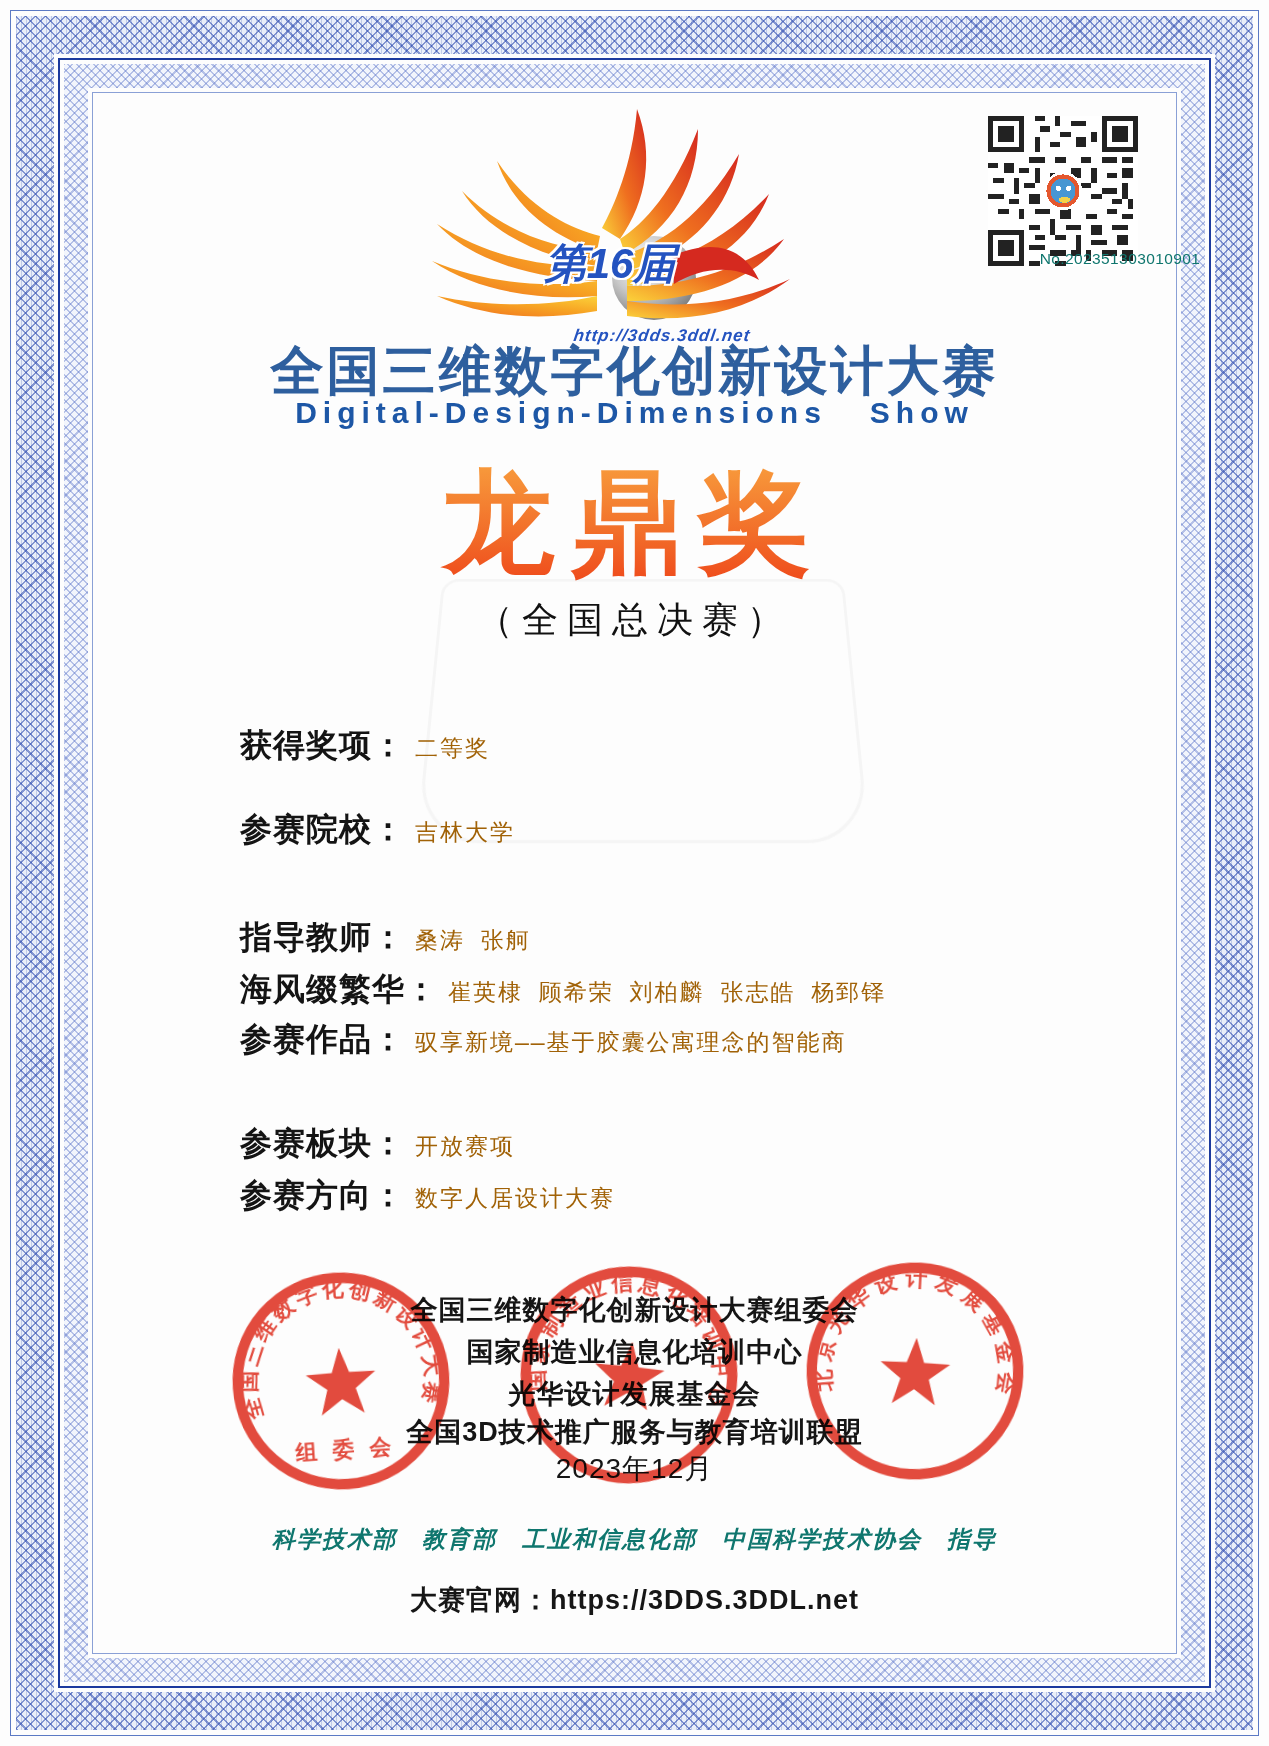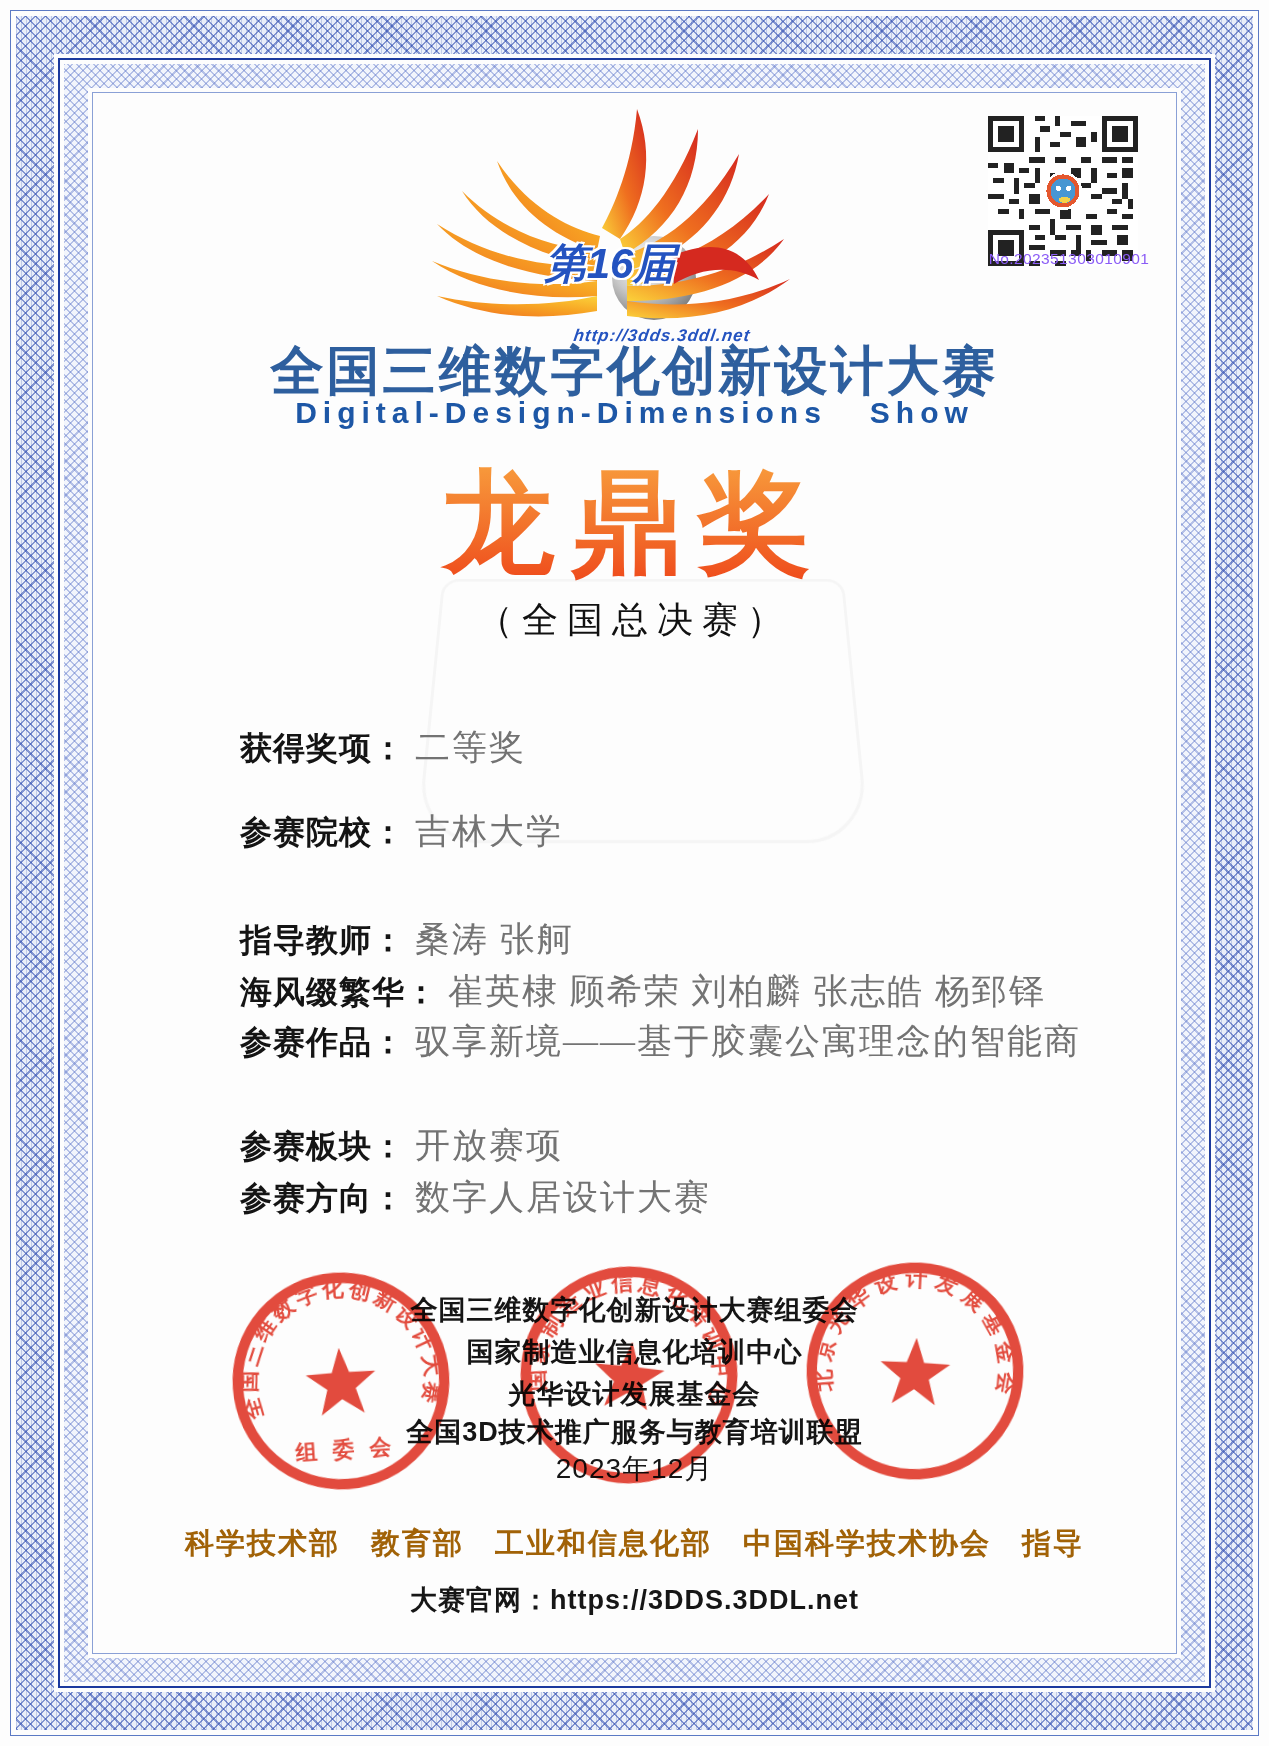--- a/index.html
+++ b/index.html
@@ -24,22 +24,22 @@
     inset:64px;background-color:#f2f5fc;
     background-image:
       repeating-linear-gradient(45deg, rgba(90,115,200,.40) 0 1.5px, transparent 1.5px 6px),
       repeating-linear-gradient(-45deg, rgba(90,115,200,.40) 0 1.5px, transparent 1.5px 6px);
   }
   .f-cover2{inset:88px;background:#fdfdfd;}
   .f-line2{inset:92px;border:1px solid #8aa0d6;}
 
   
   .qr{position:absolute;left:988px;top:116px;width:150px;height:150px;}
-  .serial{position:absolute;left:964px;top:250px;width:210px;text-align:center;
-    font-size:15.5px;color:#8b5cf6;letter-spacing:.4px;}
+  .serial{position:absolute;left:1015px;top:250px;width:210px;text-align:center;
+    font-size:15.5px;color:#0f766e;letter-spacing:.4px;}
 
   
   .logo-wrap{position:absolute;left:392px;top:96px;width:430px;height:252px;}
   .logo-wings{position:absolute;left:0;top:0;width:430px;height:252px;}
   .logo-edition{
     position:absolute;left:88px;top:140px;width:260px;text-align:center;
     font-size:42px;font-weight:bold;font-style:italic;color:#2453c0;
     text-shadow:-2px -2px 0 #fff,2px -2px 0 #fff,-2px 2px 0 #fff,2px 2px 0 #fff;
   }
   .logo-name{
@@ -77,37 +77,37 @@
 
   
   .watermark{position:absolute;left:430px;top:570px;width:420px;height:260px;
     border:3px solid rgba(120,120,120,.06);border-radius:18px 18px 60px 60px;
     transform:perspective(300px) rotateX(8deg);}
 
   
   .field-row{position:absolute;left:240px;width:920px;white-space:nowrap;}
   .field-row.wrap{left:208px;}
   .f-label{font-size:32px;font-weight:bold;color:#141414;margin-right:10px;letter-spacing:1px;}
-  .f-value{font-size:35px;font-family:Liberation Serif, serif;color:#737373;letter-spacing:2px;}
+  .f-value{font-size:23px;font-family:Liberation Mono, monospace;color:#a16207;letter-spacing:2px;}
 
   
   .org-line{position:absolute;left:0;right:0;text-align:center;
     font-size:27px;font-weight:600;color:#151515;letter-spacing:1px;z-index:2;}
   .date-line{position:absolute;left:0;right:0;top:1450px;text-align:center;
     font-size:28px;color:#151515;letter-spacing:1px;z-index:2;}
 
   
   .seal{position:absolute;width:230px;height:234px;z-index:5;mix-blend-mode:multiply;opacity:.92;}
   .seal-1{left:226px;top:1264px;transform:rotate(-4deg);}
   .seal-2{left:514px;top:1258px;transform:rotate(6deg);}
   .seal-3{left:800px;top:1254px;transform:rotate(3deg);}
 
   
   .ministries{position:absolute;left:0;right:0;top:1524px;text-align:center;
-    font-size:29px;font-weight:bold;color:#a16207;letter-spacing:2px;}
+    font-size:23px;font-weight:bold;color:#0f766e;letter-spacing:2px;font-style:italic;}
   .website{position:absolute;left:0;right:0;top:1582px;text-align:center;
     font-size:27px;font-weight:700;color:#161616;letter-spacing:1px;}
 </style>
 </head>
 <body>
 
 <div id="page">
 
   <div class="frame f-outerline"></div>
   <div class="frame f-band1"></div>

